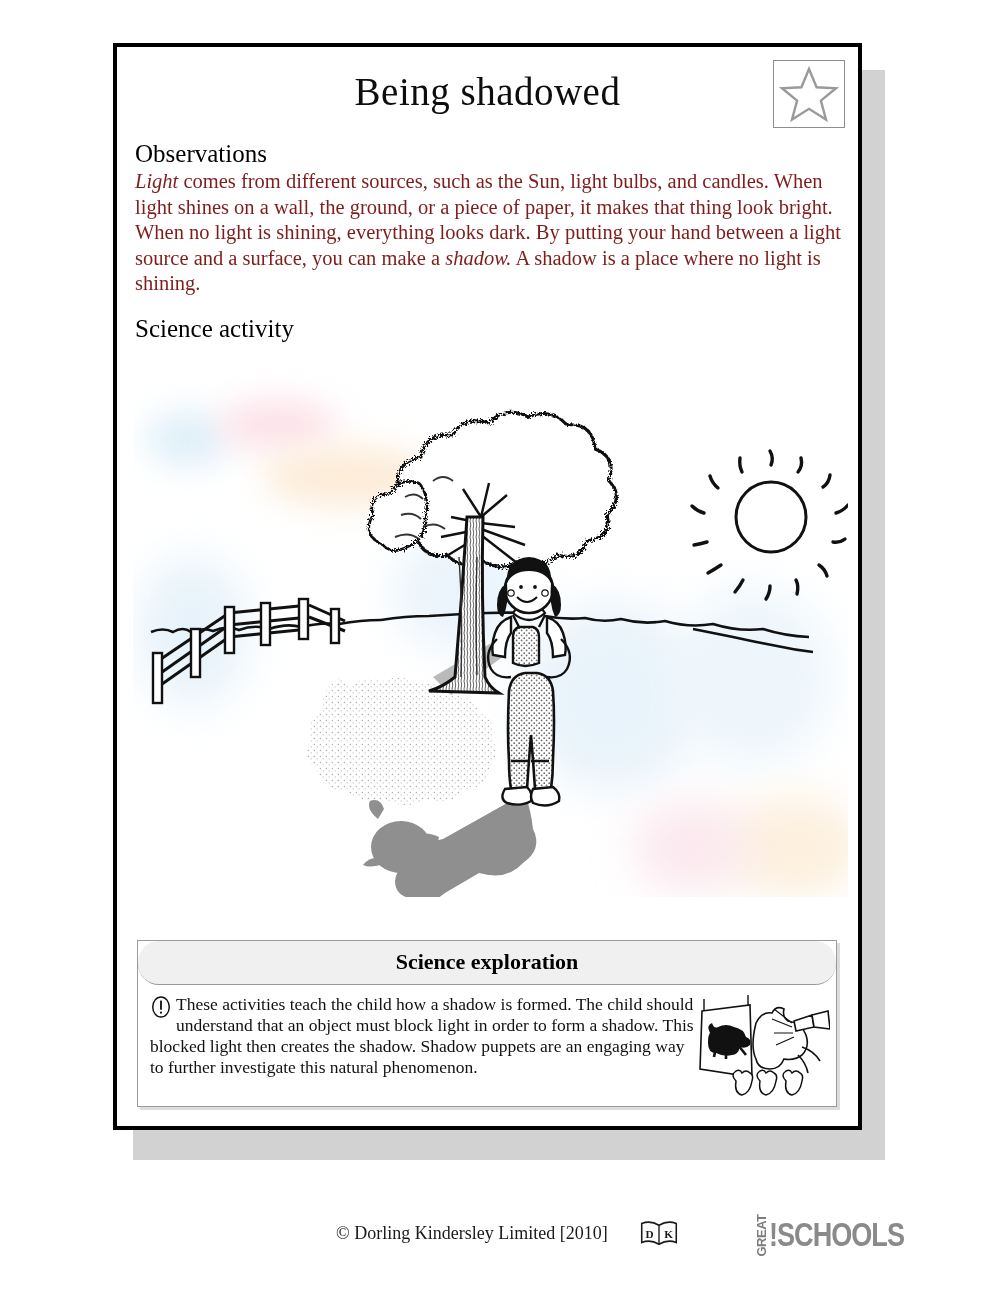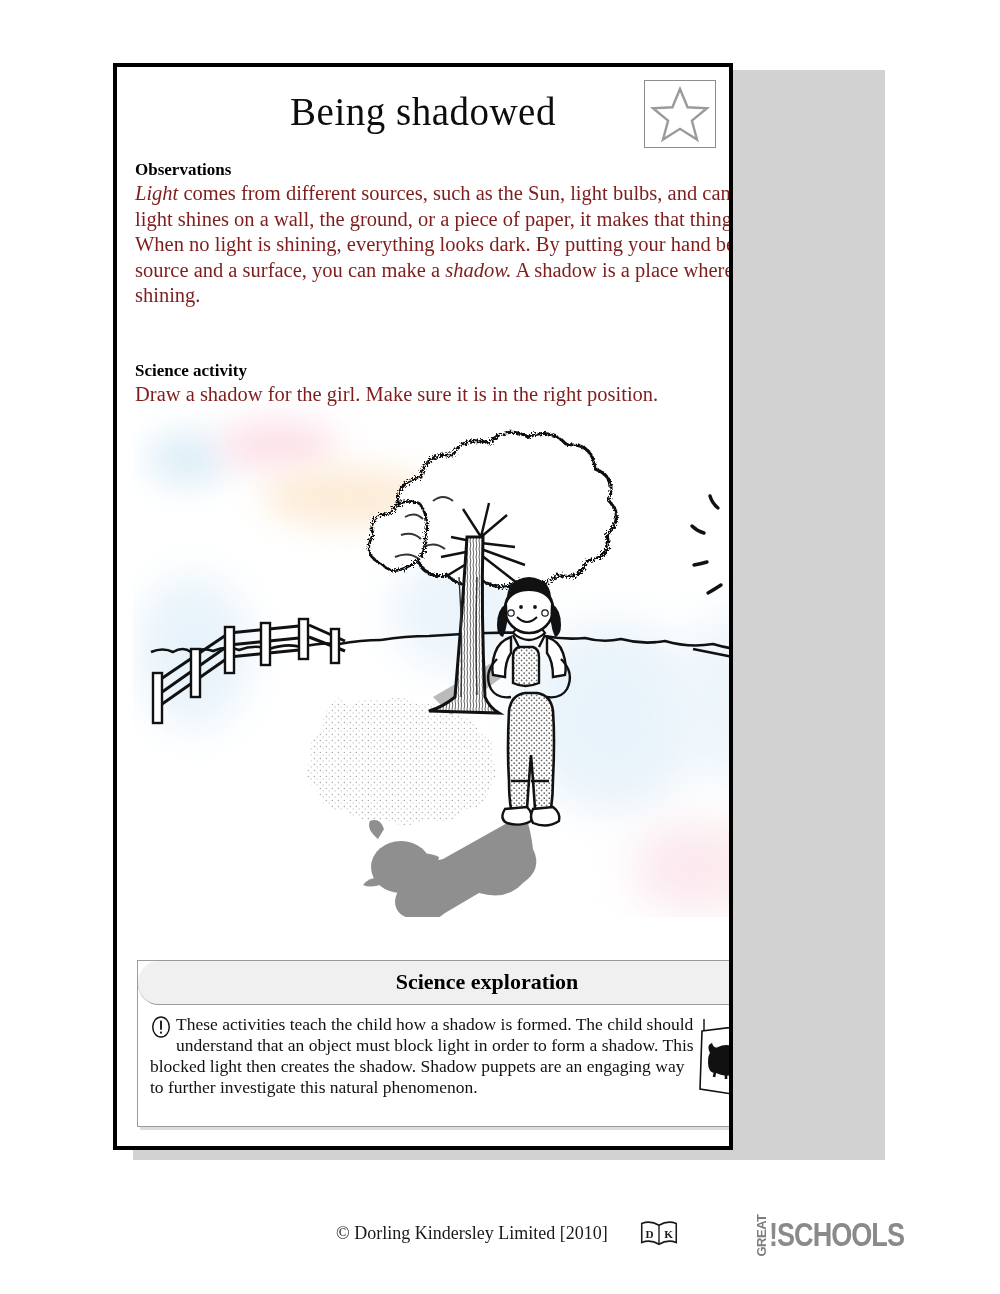--- a/index.html
+++ b/index.html
@@ -20,22 +20,22 @@
     position: absolute;
     left: 133px;
     top: 70px;
     width: 752px;
     height: 1090px;
     background: #d2d2d2;
   }
   #page-sheet {
     position: absolute;
     left: 113px;
-    top: 63px;
-    width: 620px;
+    top: 43px;
+    width: 749px;
     height: 1087px;
     background: #ffffff;
     border: 4px solid #000000;
     box-sizing: border-box;
     overflow: hidden;
   }
 
   
   #worksheet-title {
     position: absolute;
@@ -54,22 +54,22 @@
     width: 72px;
     height: 68px;
     border: 1px solid #8d8d8d;
     background: #fff;
     box-sizing: border-box;
   }
   #star-badge svg { display: block; margin: 4px auto 0; }
 
   
   .sec-head {
-    font-weight: bold;
-    font-size: 17px;
+    font-weight: normal;
+    font-size: 25px;
     color: #000;
     margin: 0 0 1px 0;
   }
   .sec-body {
     font-size: 20.5px;
     line-height: 25.5px;
     color: #7f1d1d;
     margin: 0;
   }
   .sec-body i { font-style: italic; }
@@ -78,21 +78,20 @@
     position: absolute;
     left: 18px;
     top: 93px;
     width: 712px;
   }
   #activity-block {
     position: absolute;
     left: 18px;
     top: 268px;
     width: 712px;
-    margin-top: 26px;
   }
 
   
   #illustration {
     position: absolute;
     left: 16px;
     top: 330px;
     width: 715px;
     height: 520px;
   }
@@ -213,21 +212,20 @@
     </svg>
   </div>
 
   <div id="observations-block">
     <div class="sec-head">Observations</div>
     <p class="sec-body" id="observations-text"><i>Light</i> comes from different sources, such as the Sun, light bulbs, and candles. When light shines on a wall, the ground, or a piece of paper, it makes that thing look bright. When no light is shining, everything looks dark. By putting your hand between a light source and a surface, you can make a <i>shadow.</i> A shadow is a place where no light is shining.</p>
   </div>
 
   <div id="activity-block">
     <div class="sec-head">Science activity</div>
-    <p class="sec-body">Draw a shadow for the girl. Make sure it is in the right position.</p>
   </div>
 
   <div id="illustration">
     <svg width="715" height="520" viewBox="0 0 715 520">
       <defs>
         <filter id="soft" x="-50%" y="-50%" width="200%" height="200%">
           <feGaussianBlur stdDeviation="16"></feGaussianBlur>
         </filter>
         <filter id="soft2" x="-50%" y="-50%" width="200%" height="200%">
           <feGaussianBlur stdDeviation="22"></feGaussianBlur>

